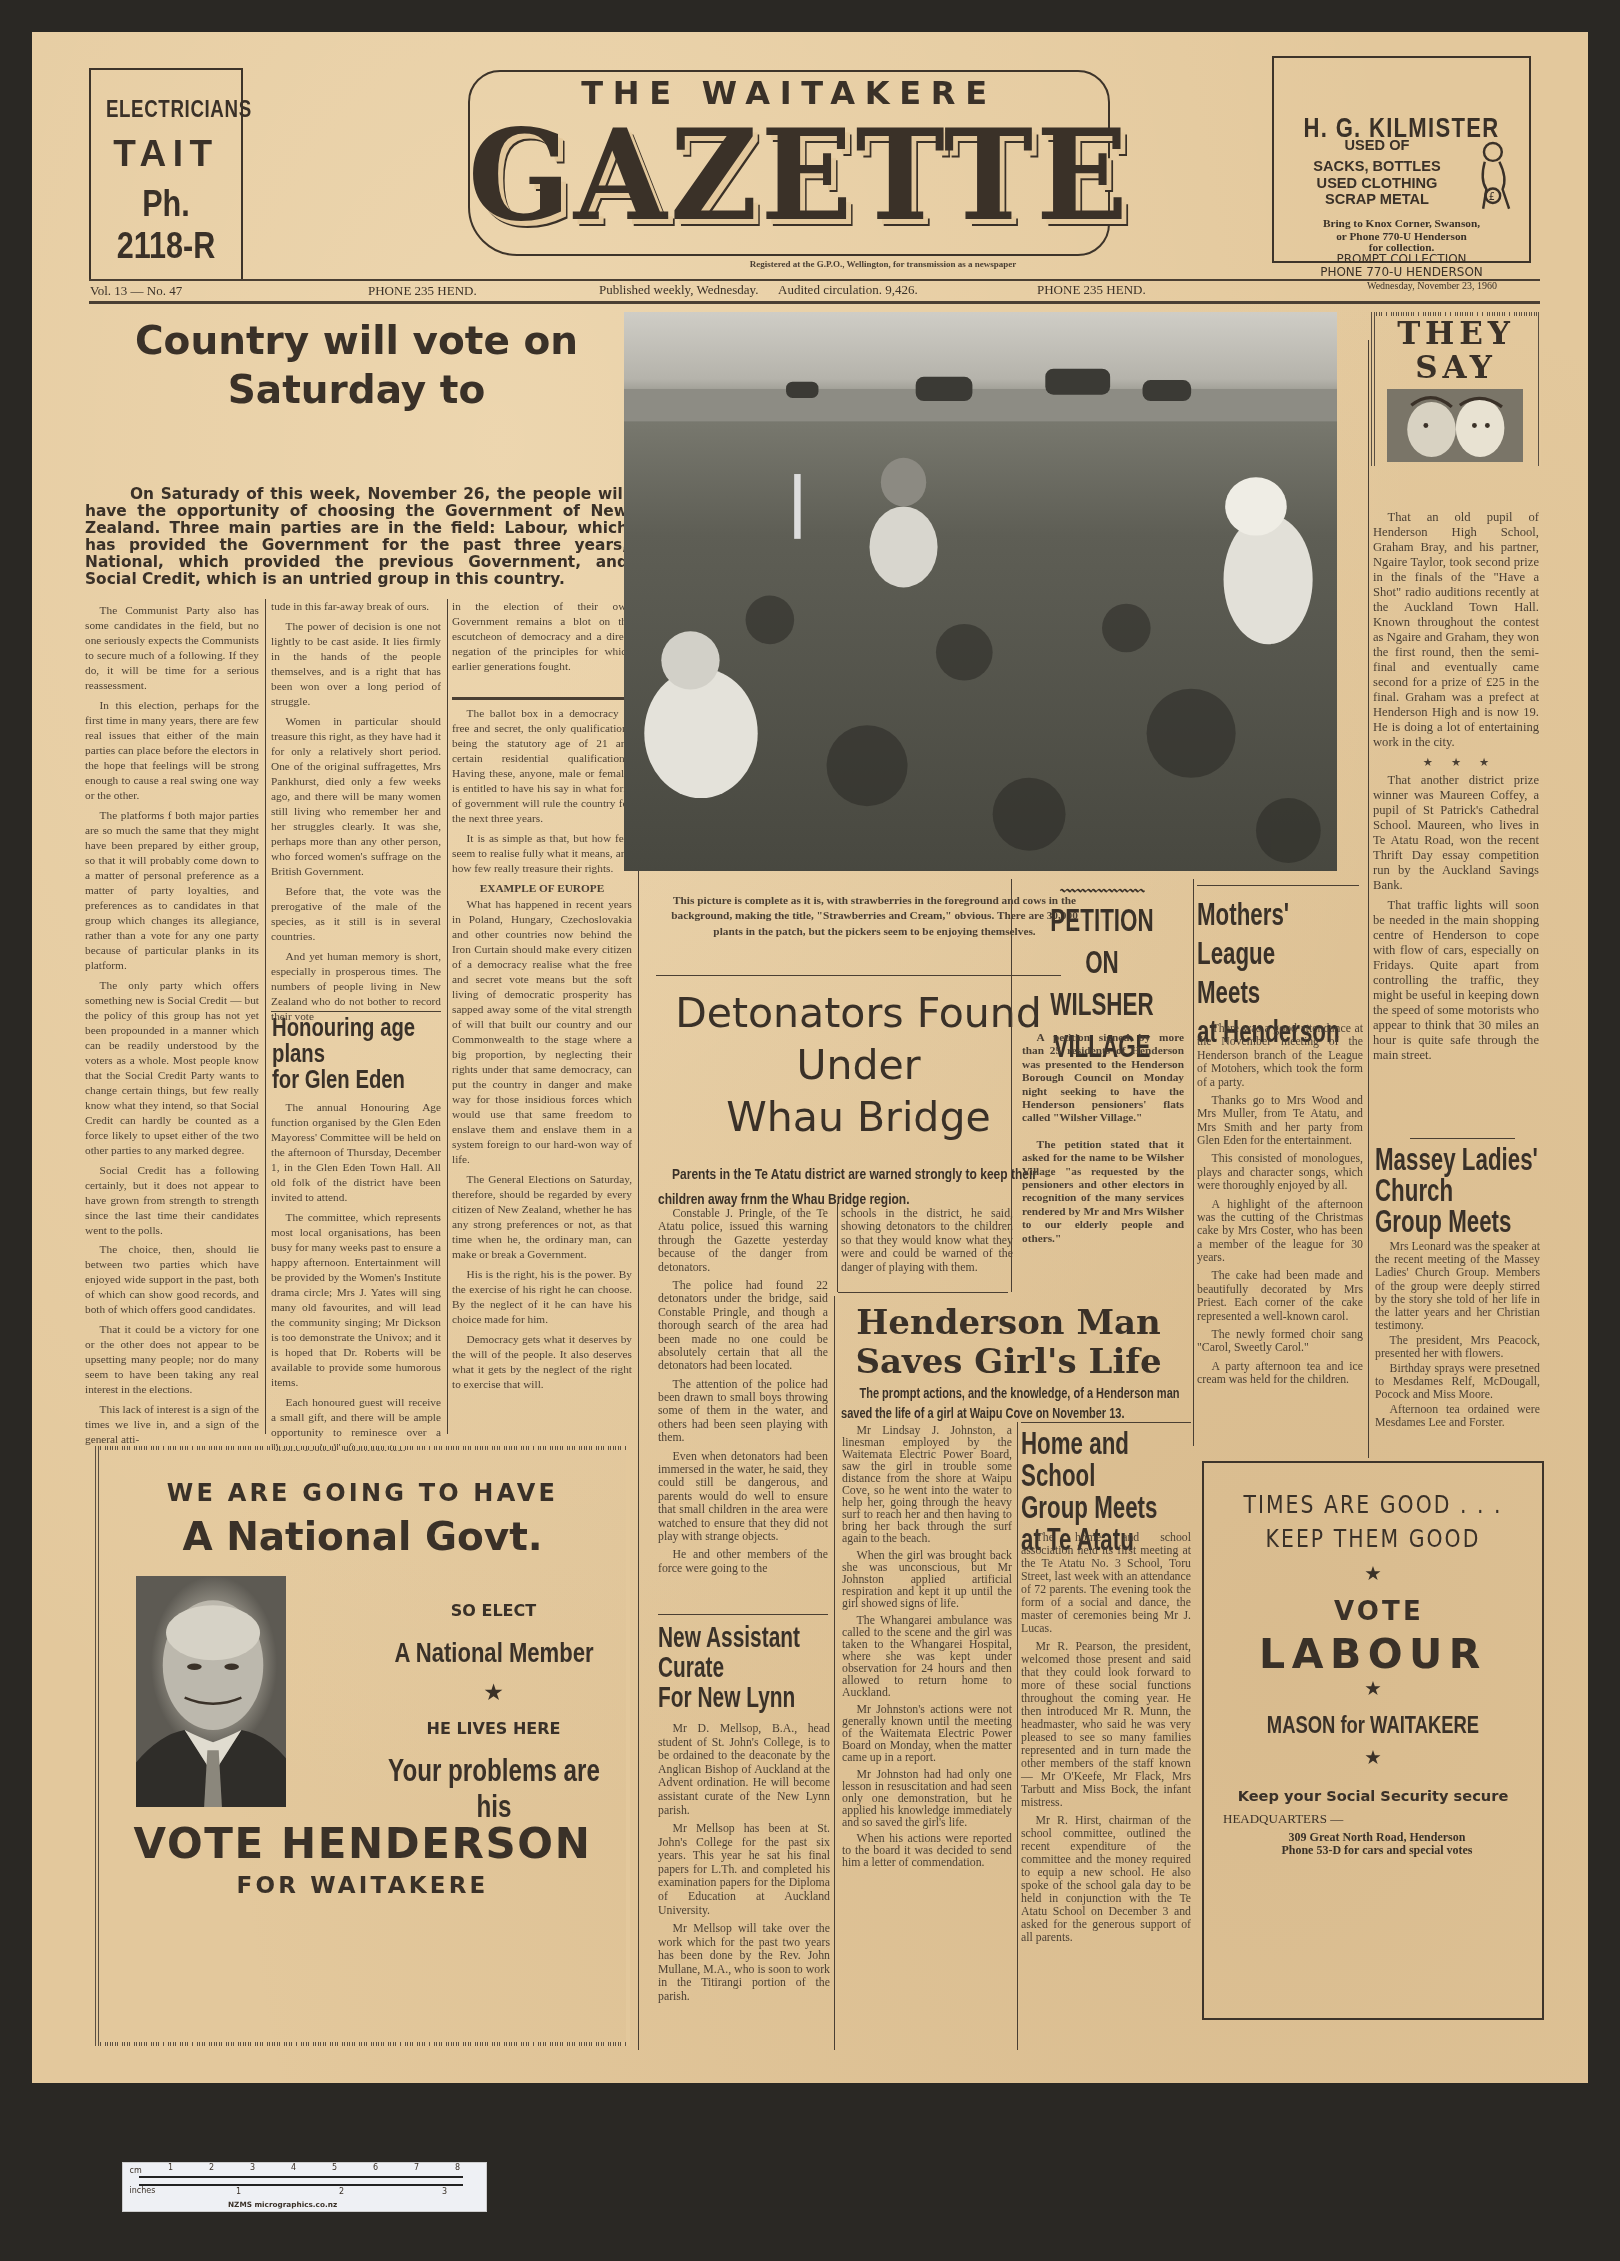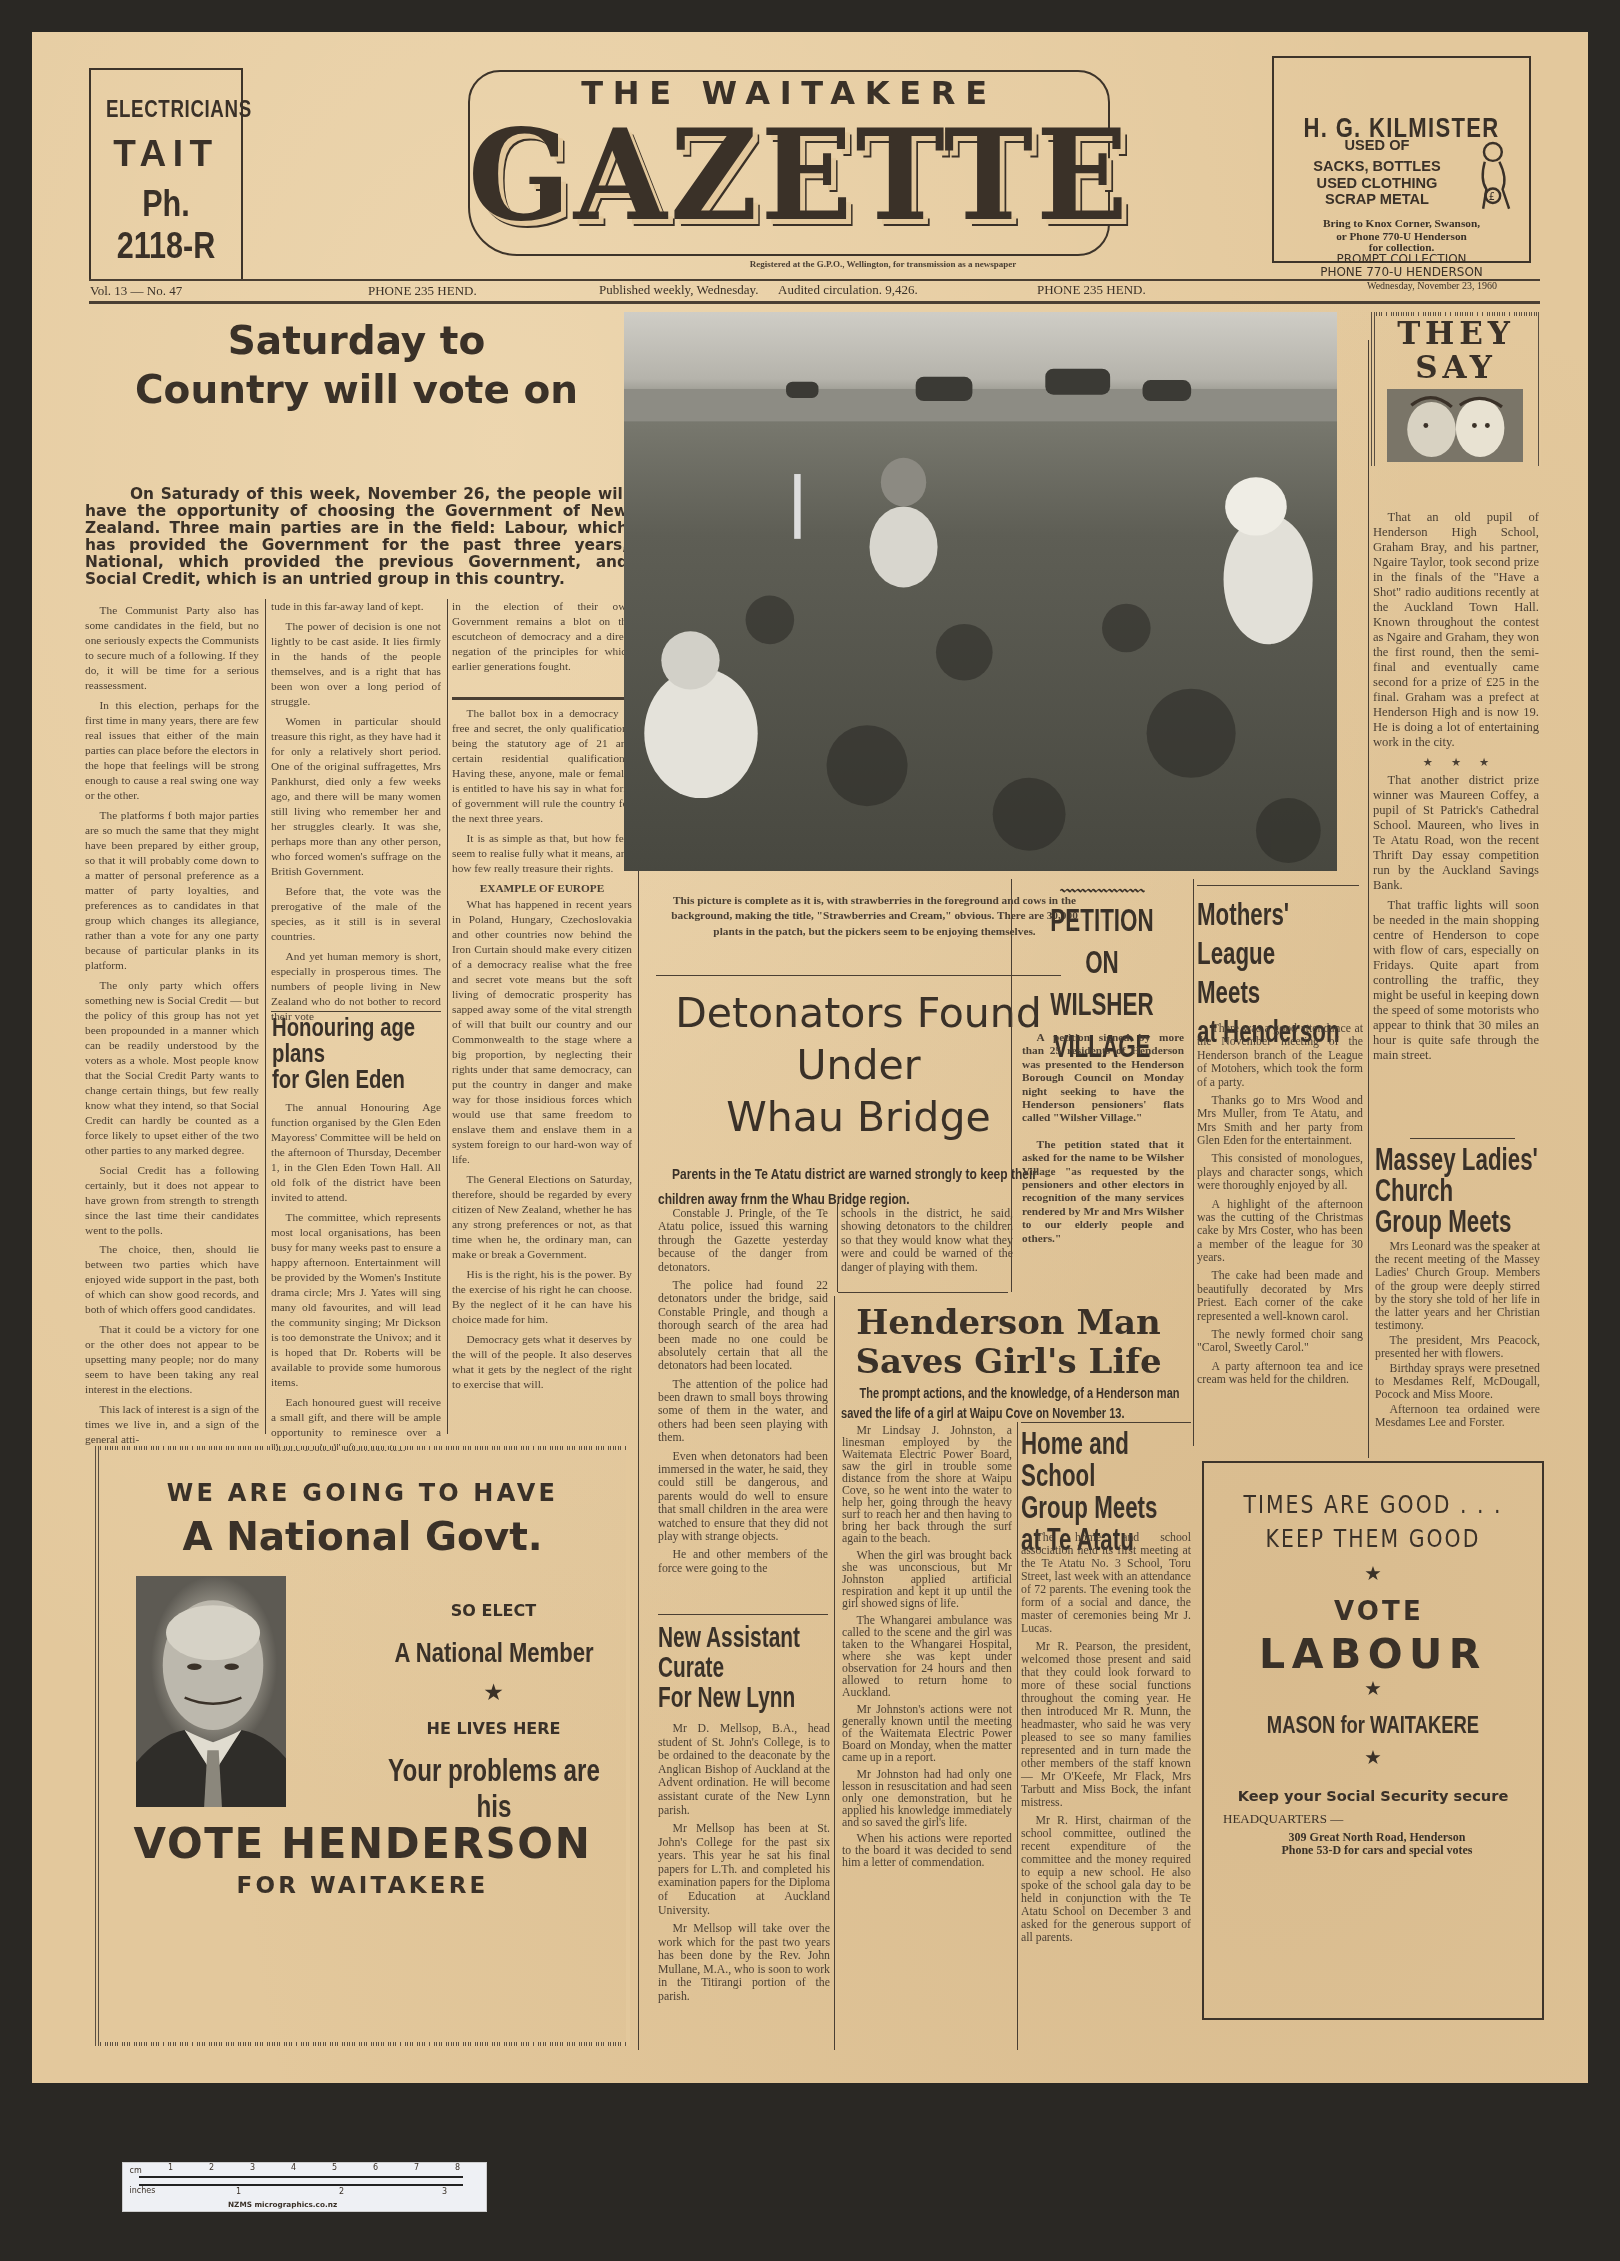--- a/index.html
+++ b/index.html
@@ -63,39 +63,39 @@
   <div class="rule" style="left:57px;top:247px;width:1451px;height:1.6px;"></div>
   <div class="rule" style="left:57px;top:269px;width:1451px;height:3.2px;"></div>
   <div class="abs" style="left:58px;top:251px;font-size:13px;">Vol. 13 — No. 47</div>
   <div class="abs" style="left:336px;top:251px;font-size:13px;">PHONE 235 HEND.</div>
   <div class="abs" style="left:567px;top:250px;font-size:13px;">Published weekly, Wednesday.</div>
   <div class="abs" style="left:746px;top:250px;font-size:13px;">Audited circulation. 9,426.</div>
   <div class="abs" style="left:1005px;top:250px;font-size:13px;">PHONE 235 HEND.</div>
   <div class="abs" style="left:1335px;top:248px;font-size:10px;">Wednesday, November 23, 1960</div>
 
   <div class="abs center sans" style="left:49px;top:284px;width:551px;font-weight:900;font-size:39px;line-height:49px;color:#3a3128;">
+    <div>Country will vote on</div>
     <div>Saturday to</div>
-    <div>Country will vote on</div>
   </div>
   <div class="abs sans" style="left:53px;top:454px;width:543px;font-size:15.4px;line-height:17px;font-weight:700;text-align:justify;text-indent:45px;color:#3a3128;">On Saturady of this week, November 26, the people will have the opportunity of choosing the Government of New Zealand. Three main parties are in the field: Labour, which has provided the Government for the past three years, National, which provided the previous Government, and Social Credit, which is an untried group in this country.</div>
 
   <div class="abs body" style="left:53px;top:571px;width:174px;font-size:11.3px;line-height:15px;">
     <p>The Communist Party also has some candidates in the field, but no one seriously expects the Communists to secure much of a following. If they do, it will be time for a serious reassessment.</p>
     <p>In this election, perhaps for the first time in many years, there are few real issues that either of the main parties can place before the electors in the hope that feelings will be strong enough to cause a real swing one way or the other.</p>
     <p>The platforms f both major parties are so much the same that they might have been prepared by either group, so that it will probably come down to a matter of personal preference as a matter of party loyalties, and preferences as to candidates in that group which changes its allegiance, rather than a vote for any one party because of particular planks in its platform.</p>
     <p>The only party which offers something new is Social Credit — but the policy of this group has not yet been propounded in a manner which can be readily understood by the voters as a whole. Most people know that the Social Credit Party wants to change certain things, but few really know what they intend, so that Social Credit can hardly be counted as a force likely to upset either of the two other parties to any marked degree.</p>
     <p>Social Credit has a following certainly, but it does not appear to have grown from strength to strength since the last time their candidates went to the polls.</p>
     <p>The choice, then, should lie between two parties which have enjoyed wide support in the past, both of which can show good records, and both of which offers good candidates.</p>
     <p>That it could be a victory for one or the other does not appear to be upsetting many people; nor do many seem to have been taking any real interest in the elections.</p>
     <p>This lack of interest is a sign of the times we live in, and a sign of the general atti-</p>
   </div>
   <div class="rule" style="left:233px;top:567px;width:0.8px;height:835px;"></div>
 
   <div class="abs body" style="left:239px;top:567px;width:170px;font-size:11.3px;line-height:15px;">
-    <p style="text-indent:0">tude in this far-away land of kept.</p>
+    <p style="text-indent:0">tude in this far-away break of ours.</p>
     <p>The power of decision is one not lightly to be cast aside. It lies firmly in the hands of the people themselves, and is a right that has been won over a long period of struggle.</p>
     <p>Women in particular should treasure this right, as they have had it for only a relatively short period. One of the original suffragettes, Mrs Pankhurst, died only a few weeks ago, and there will be many women still living who remember her and her struggles clearly. It was she, perhaps more than any other person, who forced women's suffrage on the British Government.</p>
     <p>Before that, the vote was the prerogative of the male of the species, as it still is in several countries.</p>
     <p>And yet human memory is short, especially in prosperous times. The numbers of people living in New Zealand who do not bother to record their vote</p>
   </div>
   <div class="rule" style="left:415px;top:567px;width:0.8px;height:835px;"></div>
 
   <div class="abs body" style="left:420px;top:567px;width:180px;font-size:11.3px;line-height:15px;">
     <p style="text-indent:0">in the election of their own Government remains a blot on the escutcheon of democracy and a direct negation of the principles for which earlier generations fought.</p>
   </div>

